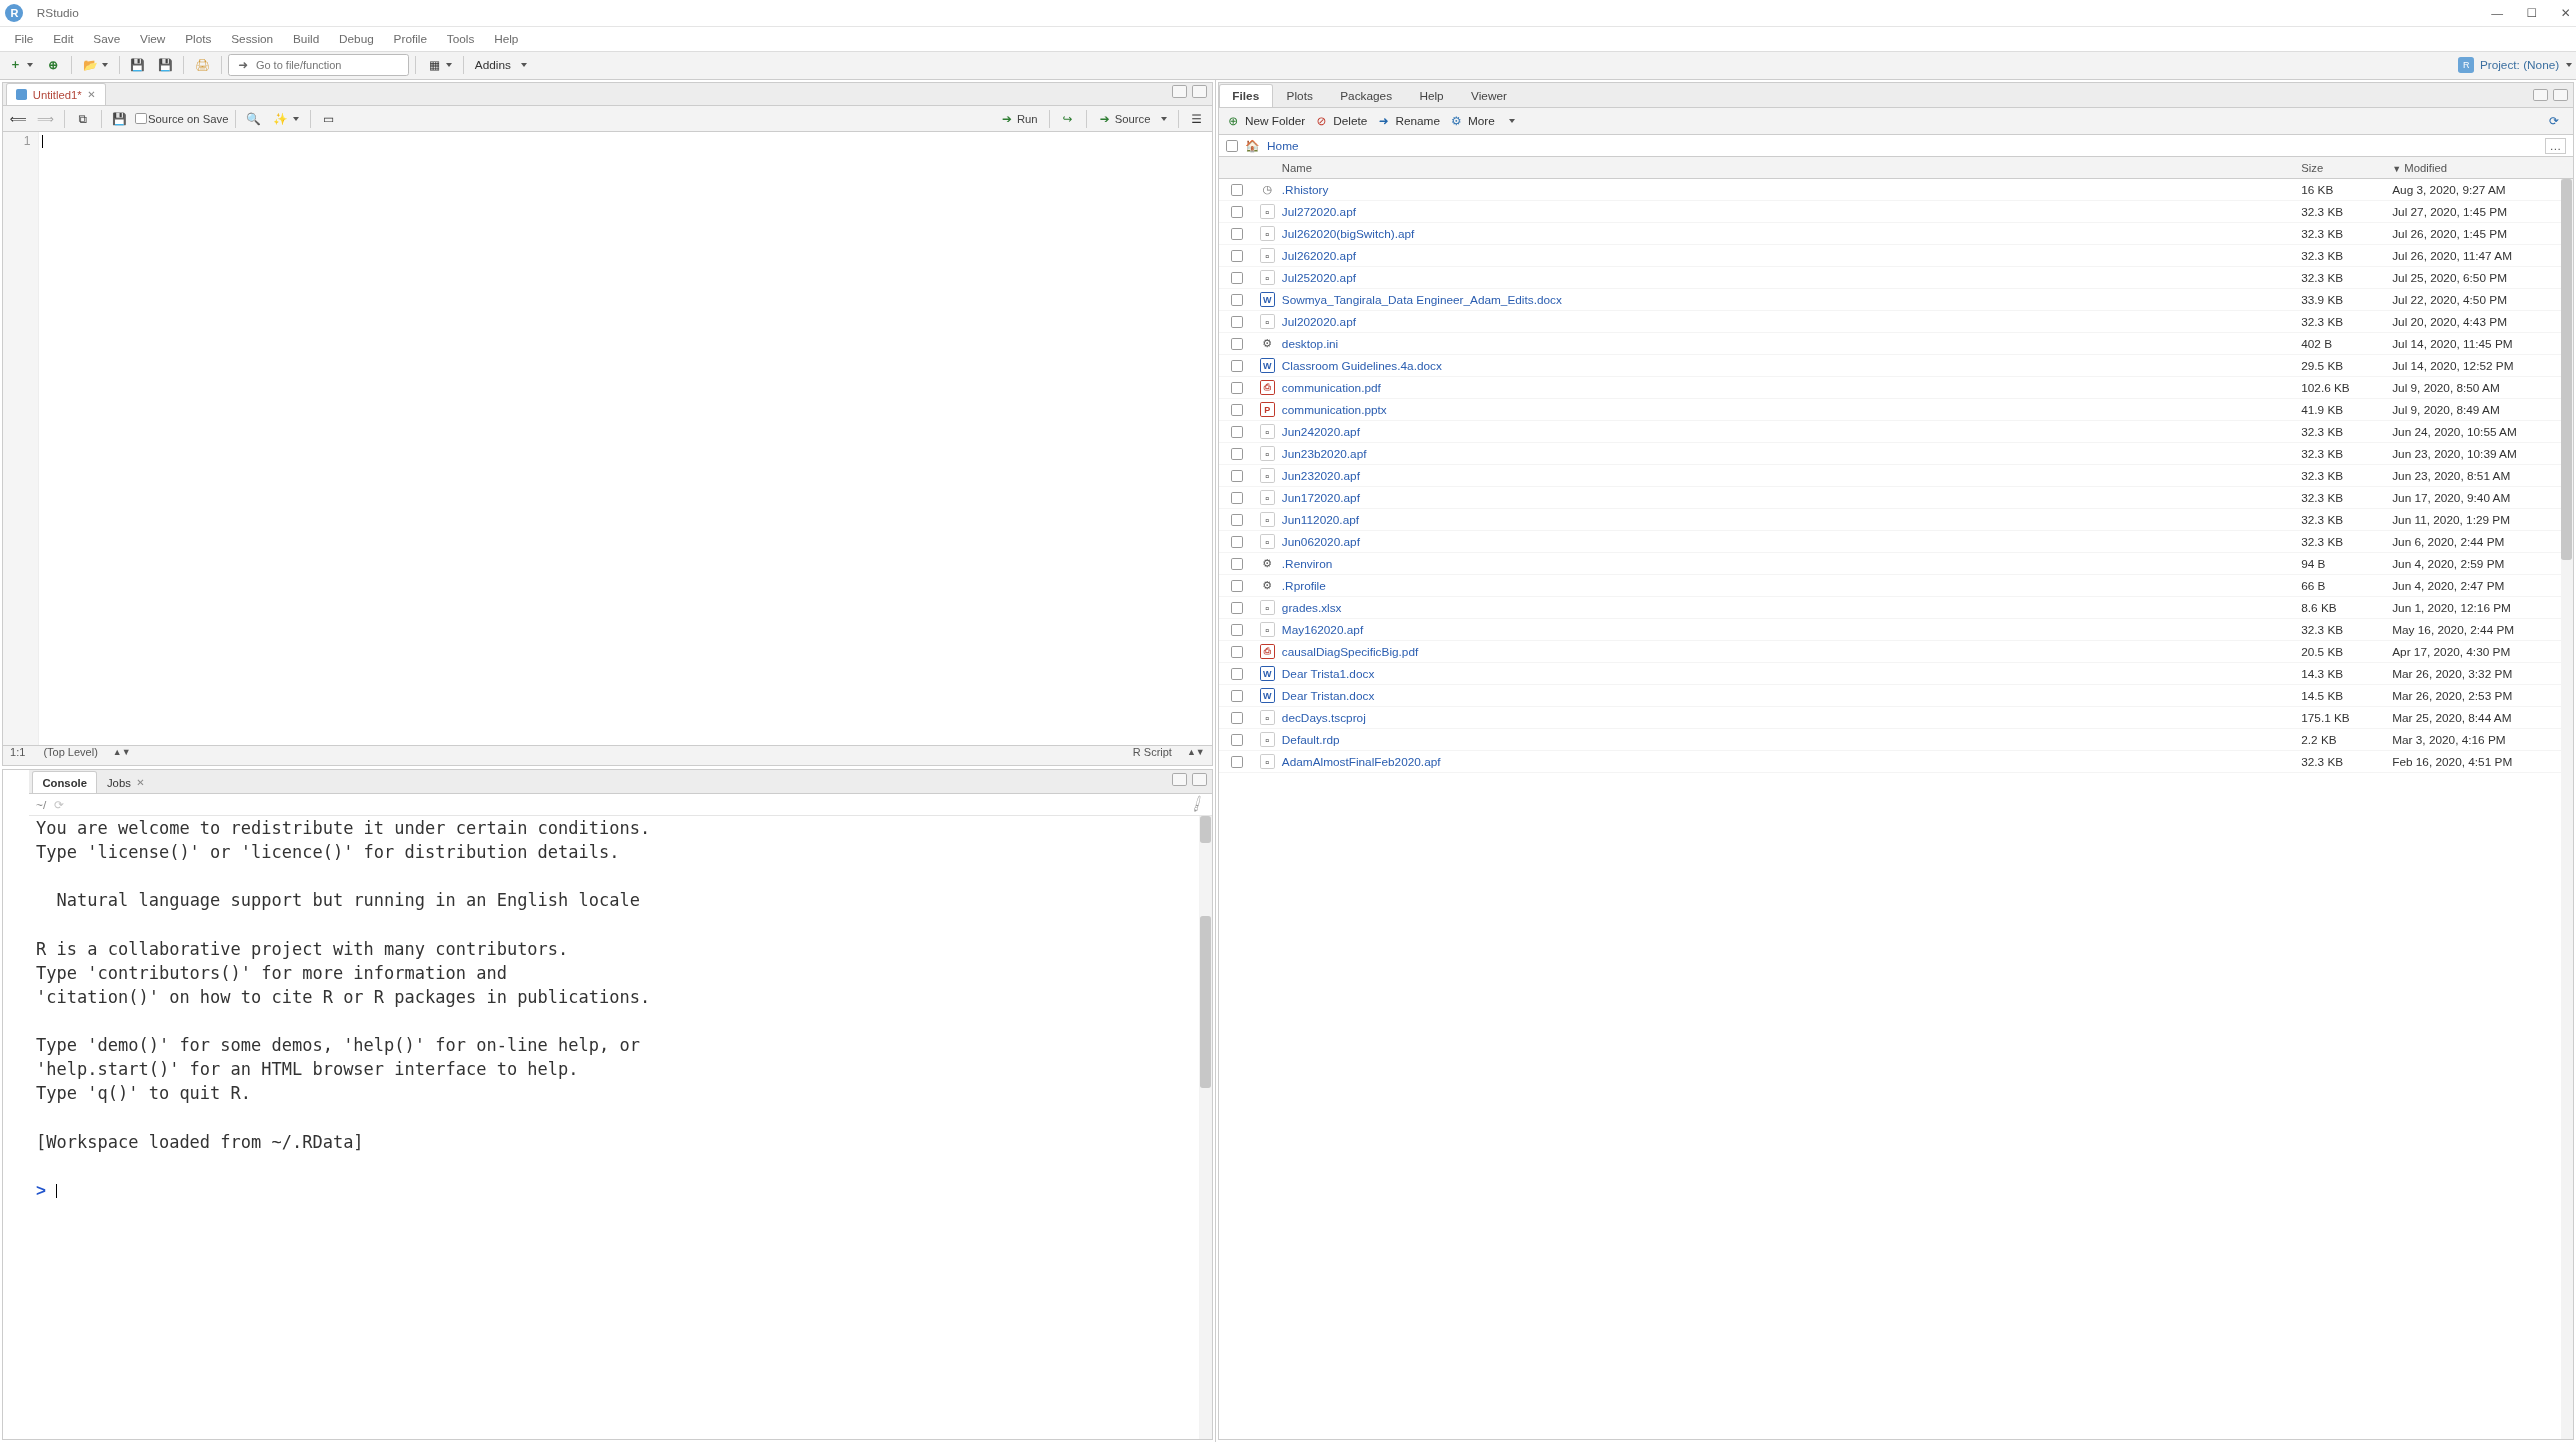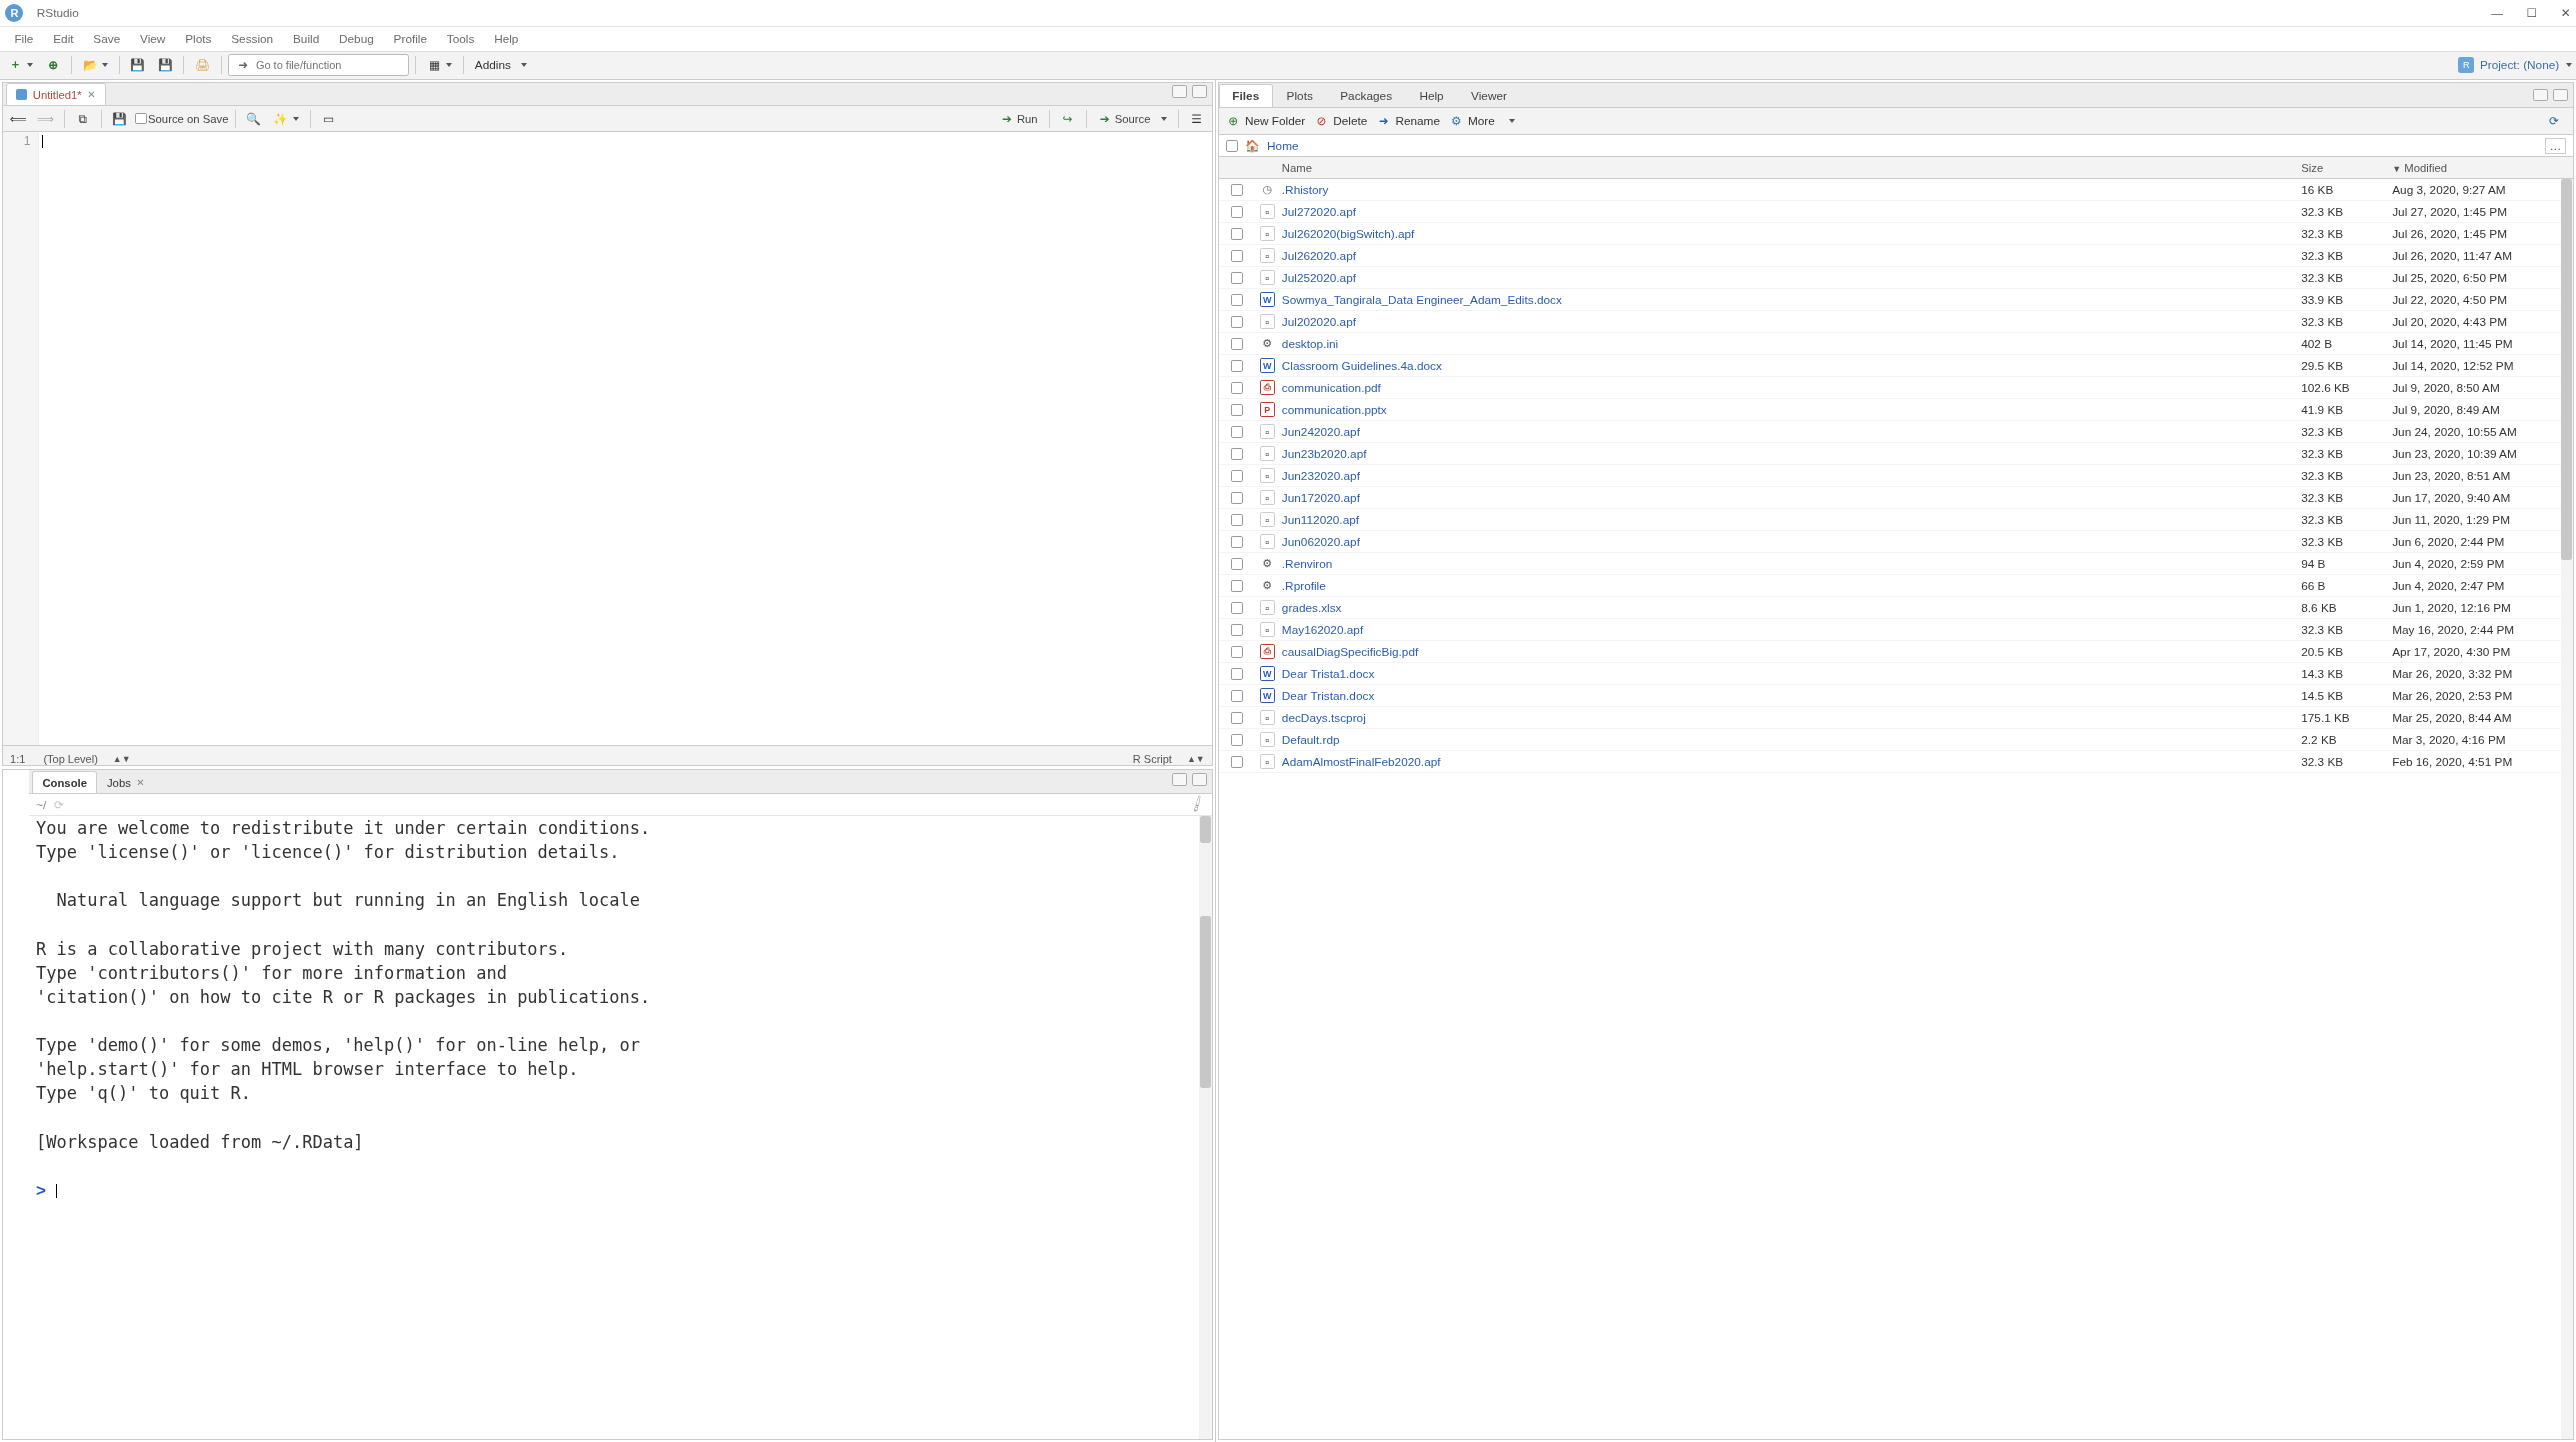--- a/index.html
+++ b/index.html
@@ -57,21 +57,21 @@
 .ic.red { color:#c0392b; }
 .ic.gear { color:#3477b5; }
 .caret { width:0; height:0; border-left:3.6px solid transparent; border-right:3.6px solid transparent; border-top:4.5px solid #555; display:inline-block; margin-left:1.8px; }
 
 
 .editor { flex:1; display:flex; font-family:Consolas,Menlo,monospace; font-size:12.2px; background:#fff; overflow:hidden; }
 .gutter { width:36px; background:#f5f5f5; color:#999; text-align:right; padding:1.8px 7.3px 0 0; border-right:0.9px solid #eee; }
 .codearea { flex:1; padding:1.8px 3.6px; }
 .cursor { display:inline-block; width:0.9px; height:13.6px; background:#000; vertical-align:middle; }
 
-.statusbar { height:20px; border-top:0.9px solid #ccc; background:#f3f3f3; display:flex; align-items:flex-end; padding:0 7.3px; font-size:11px; color:#555; }
+.statusbar { height:20px; border-top:0.9px solid #ccc; background:#f3f3f3; display:flex; align-items:flex-start; padding:0 7.3px; font-size:11px; color:#555; }
 .statusbar .stat-sel { display:flex; align-items:center; gap:15px; }
 .statusbar .sp { flex:1; }
 
 
 .console-head { height:22px; display:flex; align-items:center; gap:5.4px; padding:0 7.3px; font-family:Consolas,Menlo,monospace; color:#888; border-bottom:0.9px solid #e5e5e5; }
 .console-body { flex:1; overflow:auto; font-family:Consolas,Menlo,monospace; font-size:17px; line-height:1.42; padding:0 7.3px 5.4px 7.3px; white-space:pre-wrap; position:relative; }
 .console-body .prompt { color:#2255cc; font-weight:bold; }
 .console-scroll { position:absolute; right:0; top:0; bottom:0; width:12.7px; background:#f3f3f3; }
 .console-thumb { position:absolute; right:0.9px; width:11px; background:#c7c7c7; border-radius:2.7px; }
 

